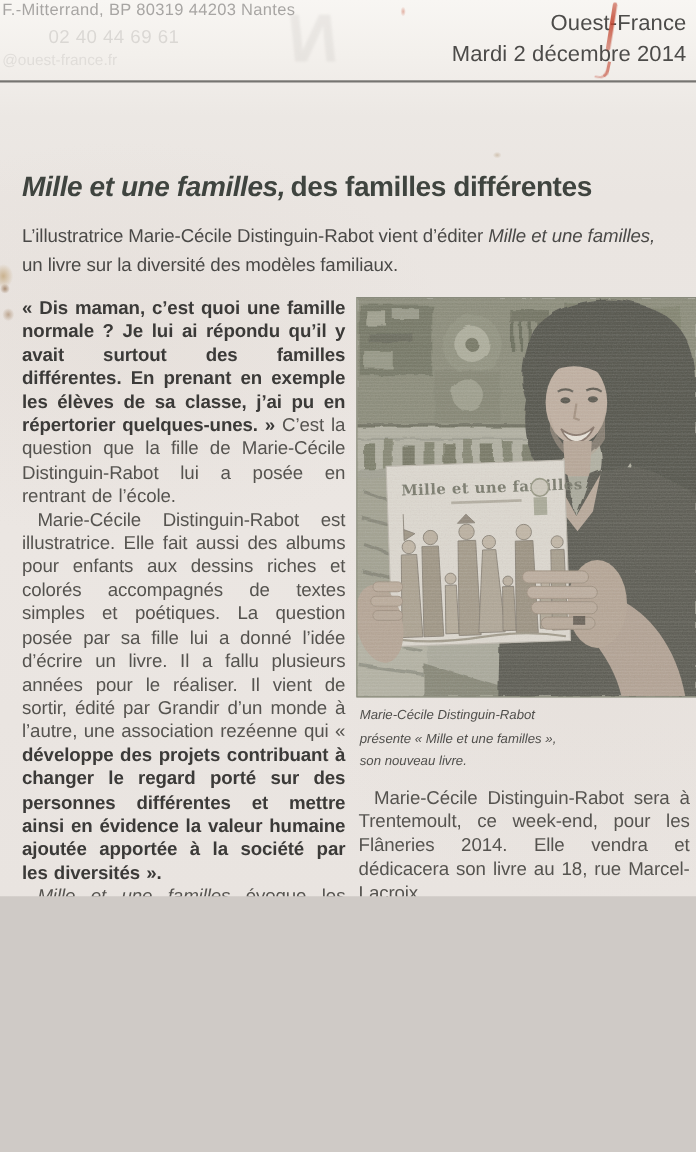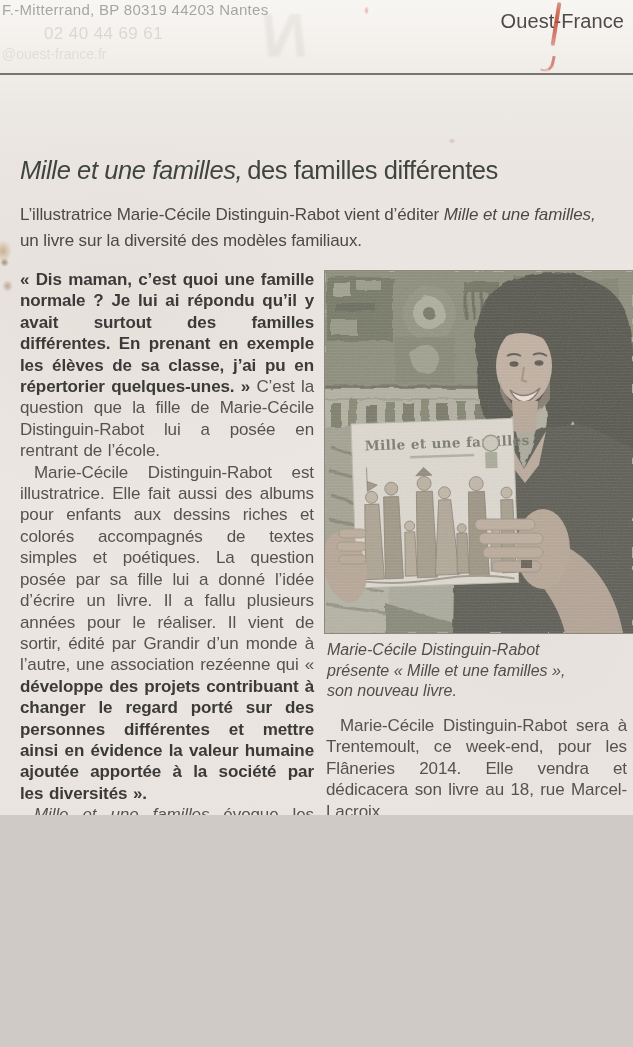--- a/index.html
+++ b/index.html
@@ -20,21 +20,21 @@
   .ghost-n{position:absolute; left:262px; top:0px; font-size:62px; font-weight:bold; color:#b5b1ad; opacity:.18; transform:scaleX(-1) skewX(-6deg); filter:blur(1px);}
   .masthead{position:absolute; right:9px; top:7px; text-align:right; font-size:20px; line-height:28px; color:#4c4b49; letter-spacing:.1px;}
   .redmark1{position:absolute; left:554px; top:2px; width:4px; height:44px;
     background:linear-gradient(180deg, rgba(193,66,44,.55), rgba(193,66,44,.85) 40%, rgba(193,66,44,.5));
     transform:rotate(9deg); border-radius:3px; filter:blur(.4px);}
   .redmark2{position:absolute; left:542px; top:55px; width:9px; height:15px;
     border-right:3px solid rgba(193,66,44,.6); border-bottom:2px solid rgba(193,66,44,.35);
     border-radius:0 0 9px 0; transform:rotate(12deg); filter:blur(.4px);}
   .rule{position:absolute; left:0; top:73px; width:633px; height:2px; background:#605f5c; opacity:.85;}
   
-  .headline{position:absolute; left:20px; top:156px; margin:0; font-size:25.5px; font-weight:normal;
+  .headline{position:absolute; left:20px; top:156px; margin:0; font-size:25.5px; font-weight:bold;
     color:#3f443f; letter-spacing:-.4px; white-space:nowrap;}
   .headline .it{font-style:italic; padding-right:5px;}
   .standfirst{position:absolute; left:20px; top:202px; width:578px; margin:0;
     font-size:17px; line-height:25.5px; color:#4a4947; letter-spacing:-.1px;}
   .standfirst .i{font-style:italic;}
   
   .col{position:absolute; text-align:justify; font-size:17px; line-height:21.4px;
     color:#55534f; letter-spacing:-.1px; word-spacing:1px;}
   .col p{margin:0;}
   .col p.ind{text-indent:14px;}
@@ -43,21 +43,21 @@
   .col1{left:20px; top:269px; width:294px;}
   .col2{left:326px; top:715px; width:301px;}
   
   .photo{position:absolute; left:324px; top:270px; width:308px; height:362px;
     border:1px solid #898b7d; box-shadow:inset 0 0 0 1px rgba(70,72,60,.35), inset 0 2px 0 rgba(50,52,42,.35);
     background:#9a9c8b;}
   .photo::after{content:""; position:absolute; inset:0; pointer-events:none;
     background:repeating-linear-gradient(180deg, rgba(255,255,255,.05) 0 1px, transparent 1px 3px),
                rgba(234,229,223,.10);}
   .caption{position:absolute; left:327px; top:640px; width:300px; font-style:italic;
-    font-size:16px; line-height:20.5px; color:#504f4c; white-space:pre-line;}
+    font-size:12px; line-height:20.5px; color:#504f4c; white-space:pre-line;}
   
   .stain{position:absolute; border-radius:50%; pointer-events:none;}
   .st1{left:-6px; top:240px; width:18px; height:22px; background:radial-gradient(closest-side, rgba(186,152,100,.65), rgba(186,152,100,0));}
   .st1b{left:0px; top:258px; width:9px; height:9px; background:radial-gradient(closest-side, rgba(142,104,70,.7), rgba(142,104,70,0));}
   .st2{left:2px; top:280px; width:11px; height:12px; background:radial-gradient(closest-side, rgba(155,118,82,.55), rgba(155,118,82,0));}
   .st3{left:224px; top:841px; width:8px; height:7px; background:radial-gradient(closest-side, rgba(120,100,75,.5), rgba(120,100,75,0));}
   .st4{left:200px; top:1000px; width:12px; height:11px; background:radial-gradient(closest-side, rgba(72,59,45,.85), rgba(72,59,45,0));}
   .st5{left:166px; top:958px; width:6px; height:6px; background:radial-gradient(closest-side, rgba(110,92,70,.45), rgba(110,92,70,0));}
   .st6{left:364px; top:6px; width:5px; height:9px; background:radial-gradient(closest-side, rgba(200,90,64,.45), rgba(200,90,64,0));}
   .st7{left:448px; top:138px; width:8px; height:6px; background:radial-gradient(closest-side, rgba(170,140,100,.4), rgba(170,140,100,0));}
@@ -69,20 +69,21 @@
 
 <div class="page">
 
   <div class="ghost ghost1">F.-Mitterrand, BP 80319 44203 Nantes</div>
   <div class="ghost ghost2">02 40 44 69 61</div>
   <div class="ghost ghost3">@ouest-france.fr</div>
   <div class="ghost-n">N</div>
 
   <div class="masthead">
     <div>Ouest-France</div>
+    <div>Mardi 2 décembre 2014</div>
   </div>
   <div class="redmark1"></div>
   <div class="redmark2"></div>
   <div class="rule"></div>
 
   <h1 class="headline"><span class="it">Mille et une familles,</span><span>des familles différentes</span></h1>
   <p class="standfirst"><span>L’illustratrice Marie-Cécile Distinguin-Rabot vient d’éditer </span><span class="i">Mille et une familles,</span><span> un livre sur la diversité des modèles familiaux.</span></p>
 
   <div class="col col1">
     <p><span class="b">« Dis maman, c’est quoi une famille normale ? Je lui ai répondu qu’il y avait surtout des familles différentes. En prenant en exemple les élèves de sa classe, j’ai pu en répertorier quelques-unes. » </span><span>C’est la question que la fille de Marie-Cécile Distinguin-Rabot lui a posée en rentrant de l’école.</span></p>

